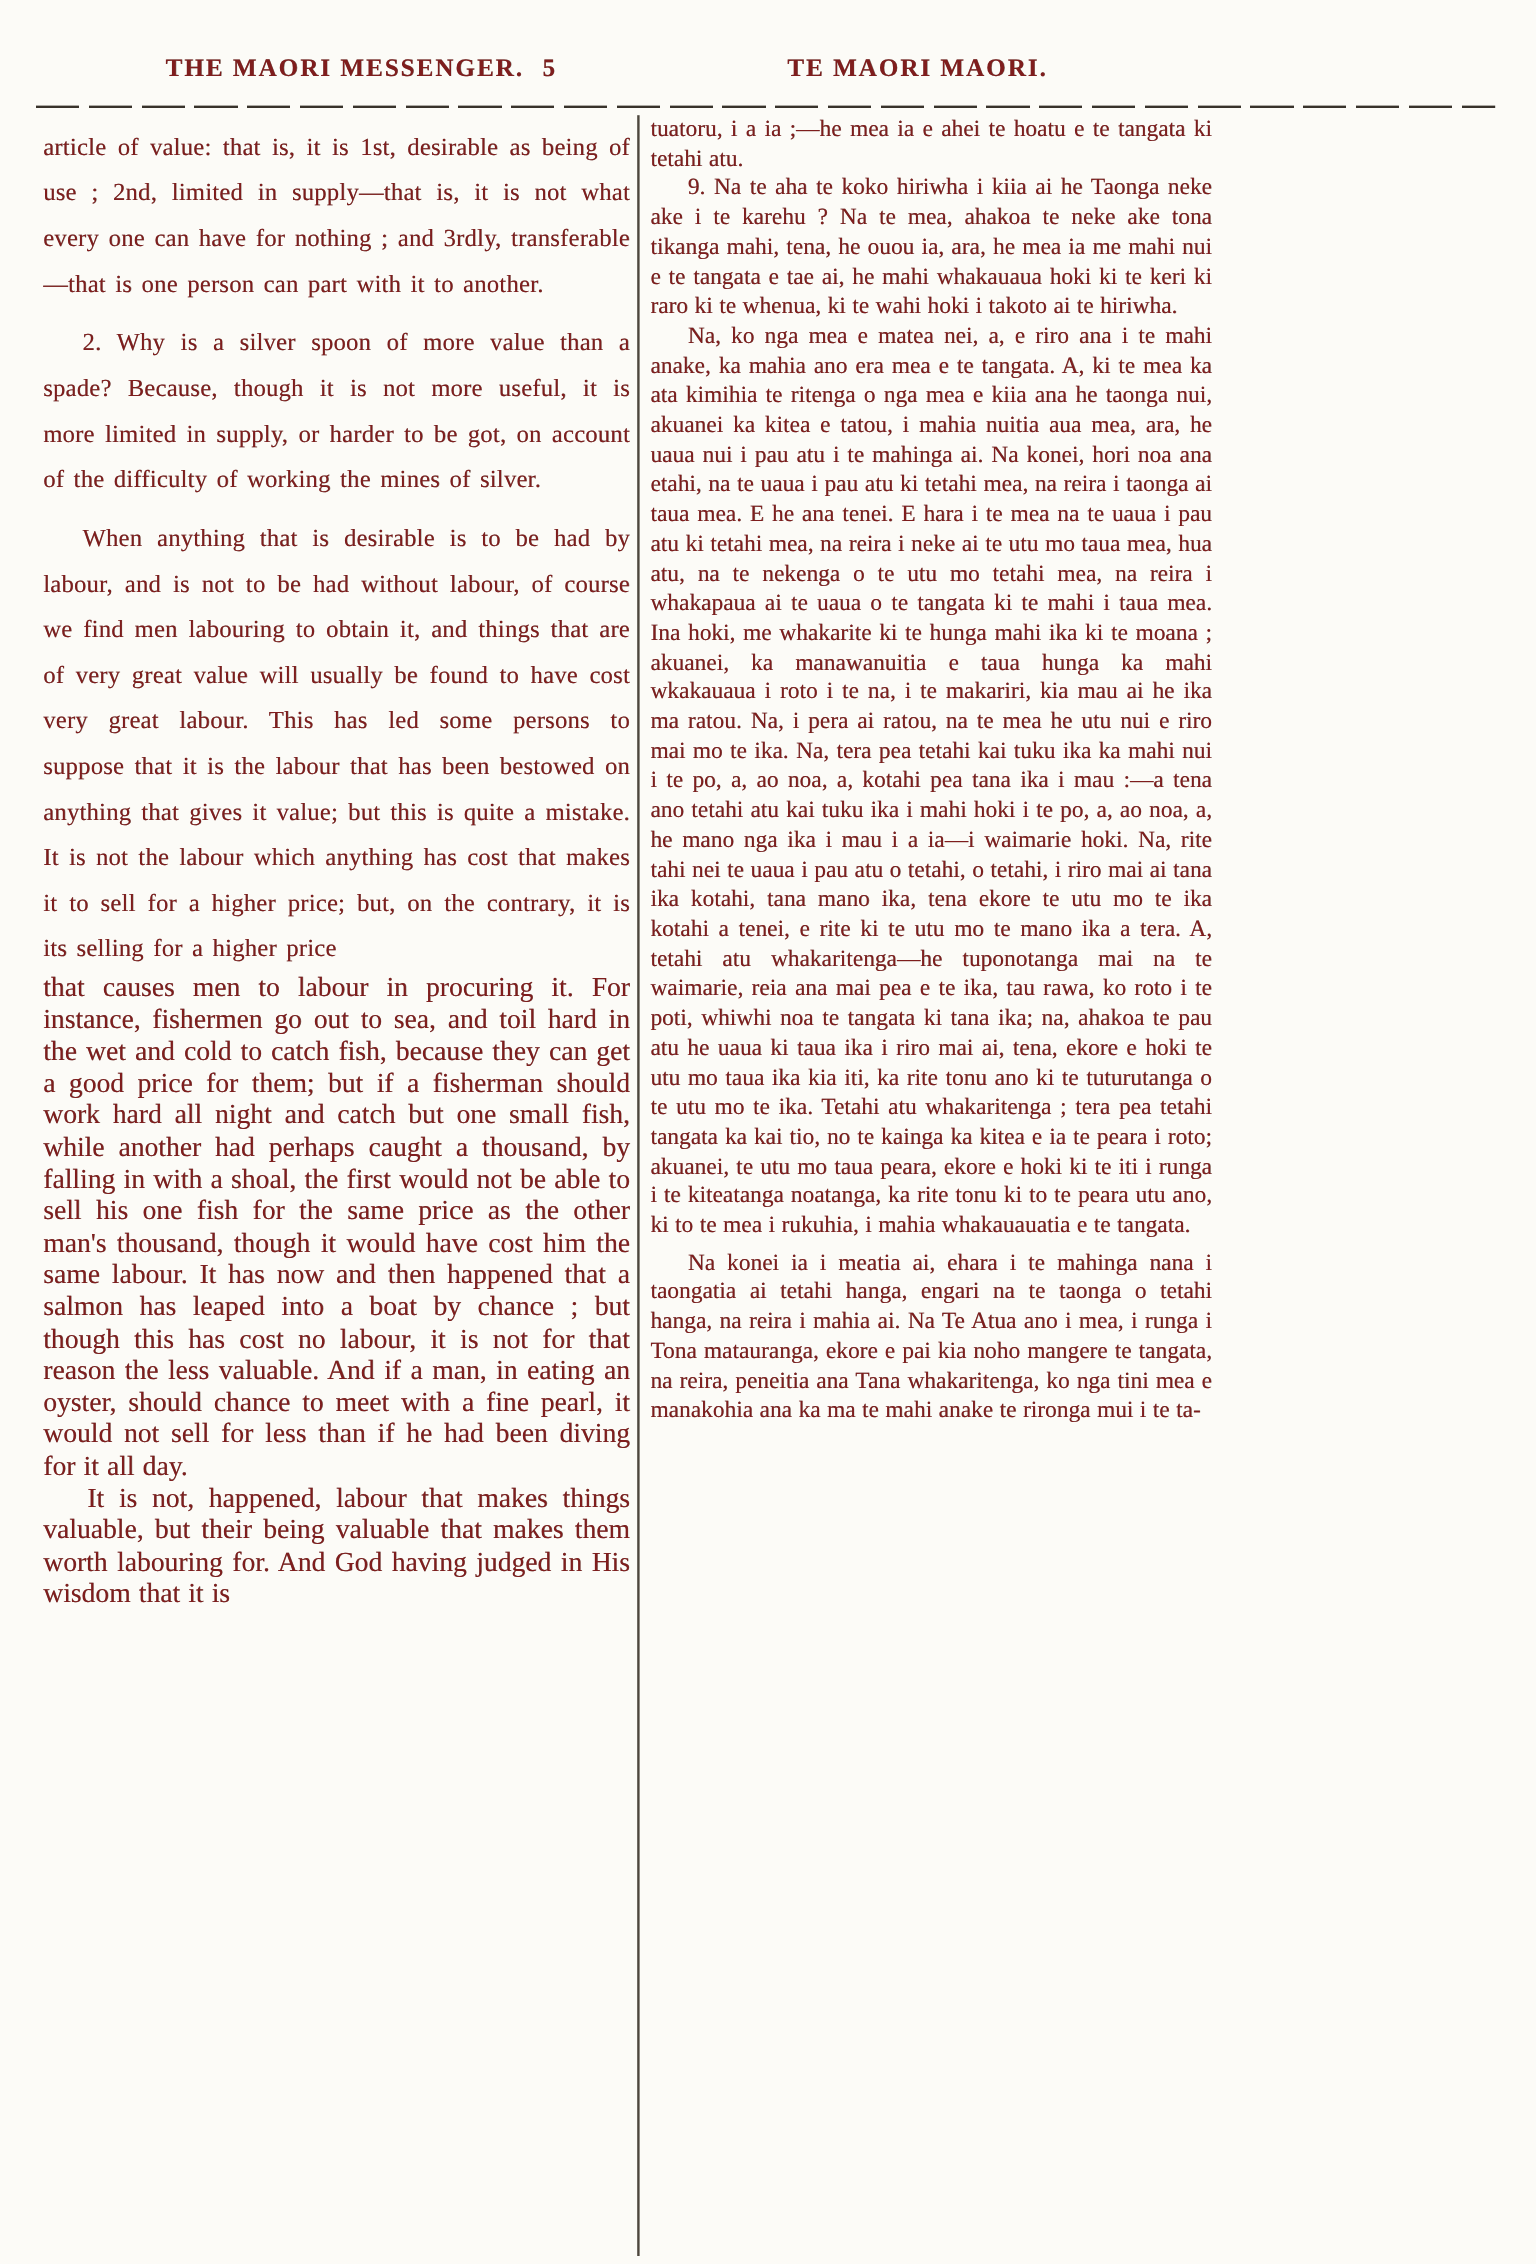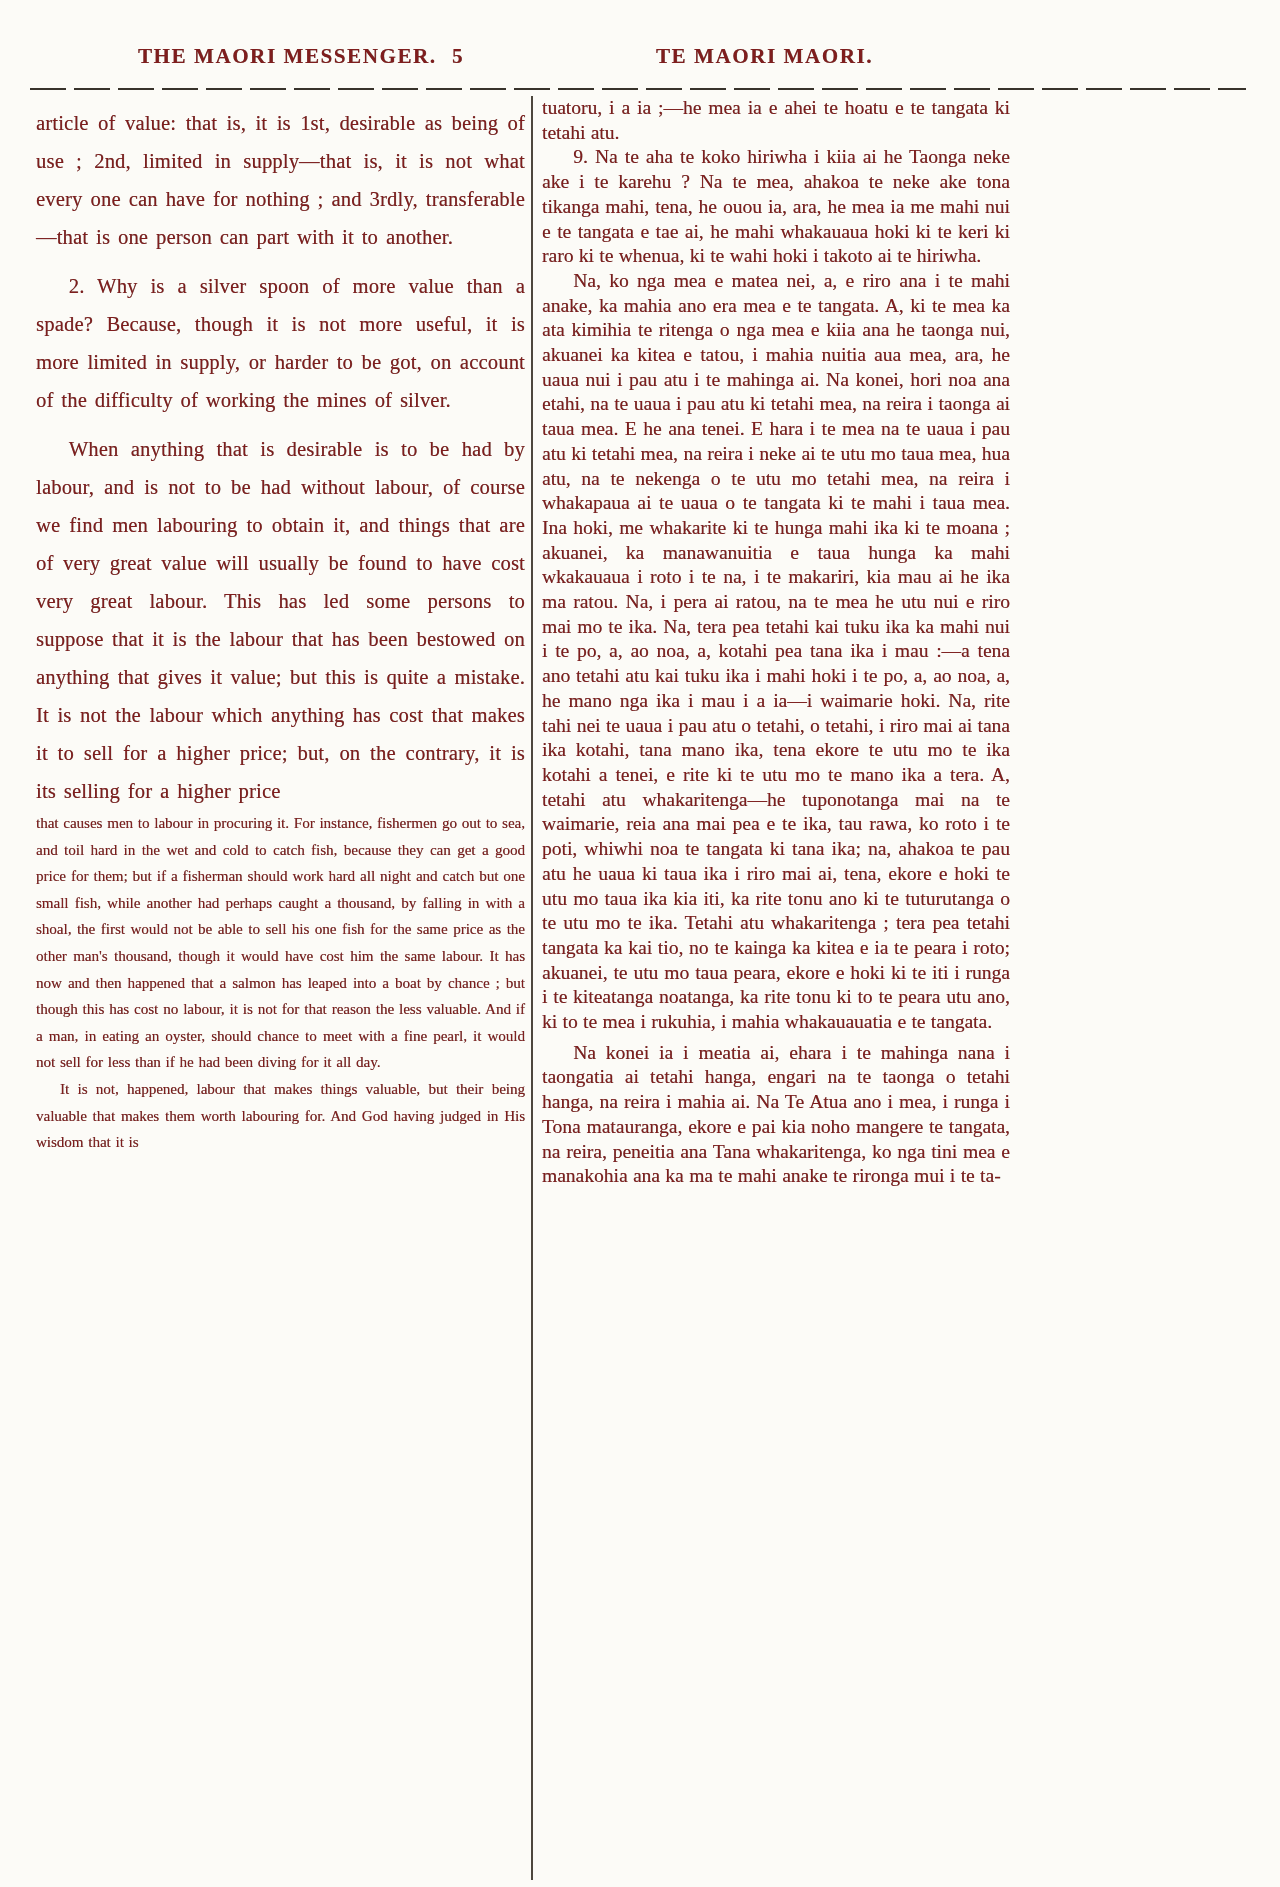--- a/index.html
+++ b/index.html
@@ -61,21 +61,21 @@
     text-align: justify;
   }
   p.para { margin: 0; }
   .sec-loose p.para {
     font-size: 20.5px;
     line-height: 38px;
     word-spacing: 2.5px;
     letter-spacing: 0.2px;
   }
   .sec-tight p.para {
-    font-size: 15px;
+    font-size: 23px;
     line-height: 26.6px;
     word-spacing: 1px;
   }
   .col-right p.para {
     font-size: 19.5px;
     line-height: 24.7px;
     word-spacing: 0.5px;
   }
   p.indent { text-indent: 1.6em; }
   p.gap    { margin-top: 11px; }

